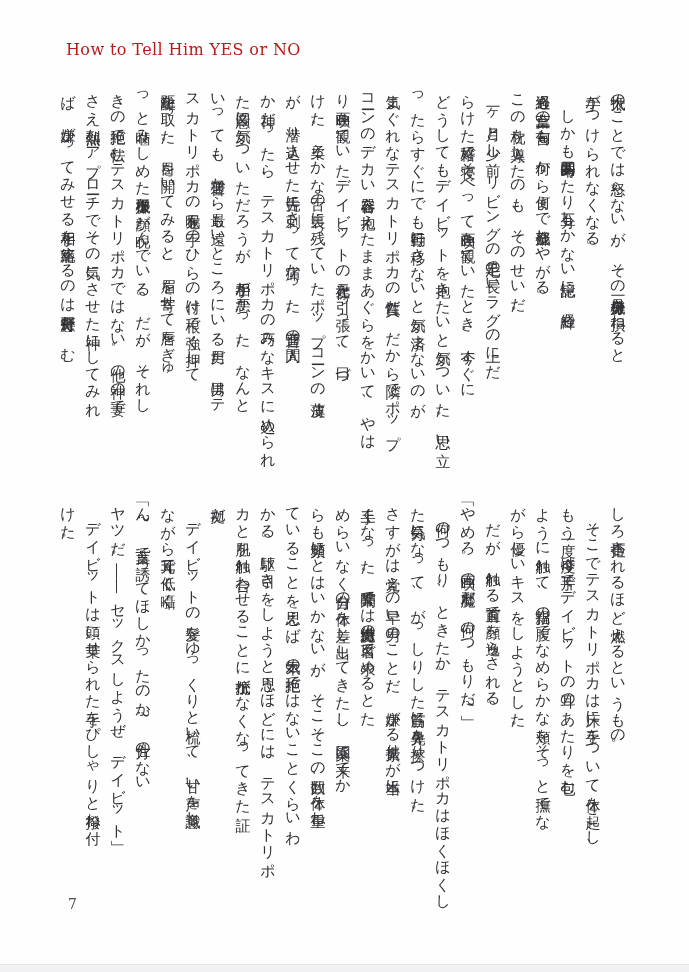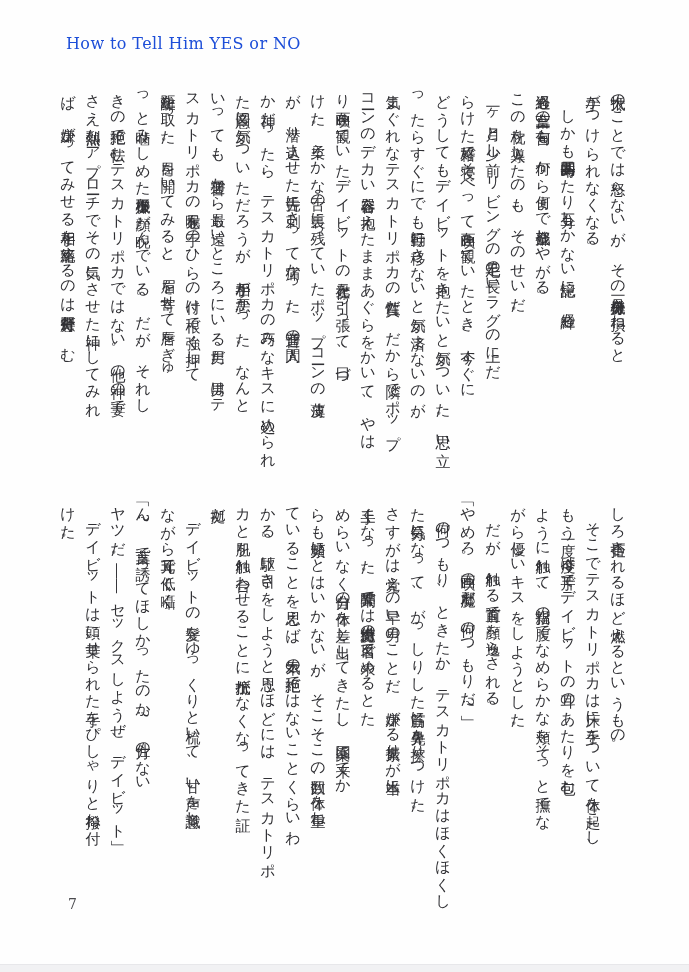--- a/index.html
+++ b/index.html
@@ -13,24 +13,24 @@
   .page {
     position: relative;
     width: 689px;
     height: 972px;
     background: #fefefe;
     font-family: "DejaVu Serif", "Liberation Serif", serif;
   }
   .running-header {
     position: absolute;
     left: 66px;
-    top: 34px;
+    top: 40px;
     font-size: 16px;
     letter-spacing: 0.4px;
-    color: #1d4ed8;
+    color: #b91c1c;
   }
   .text-block {
     position: absolute;
     right: 59px;
     height: 380px;
     writing-mode: vertical-rl;
     text-orientation: mixed;
     font-size: 15px;
     color: #303034;
     letter-spacing: 0;

